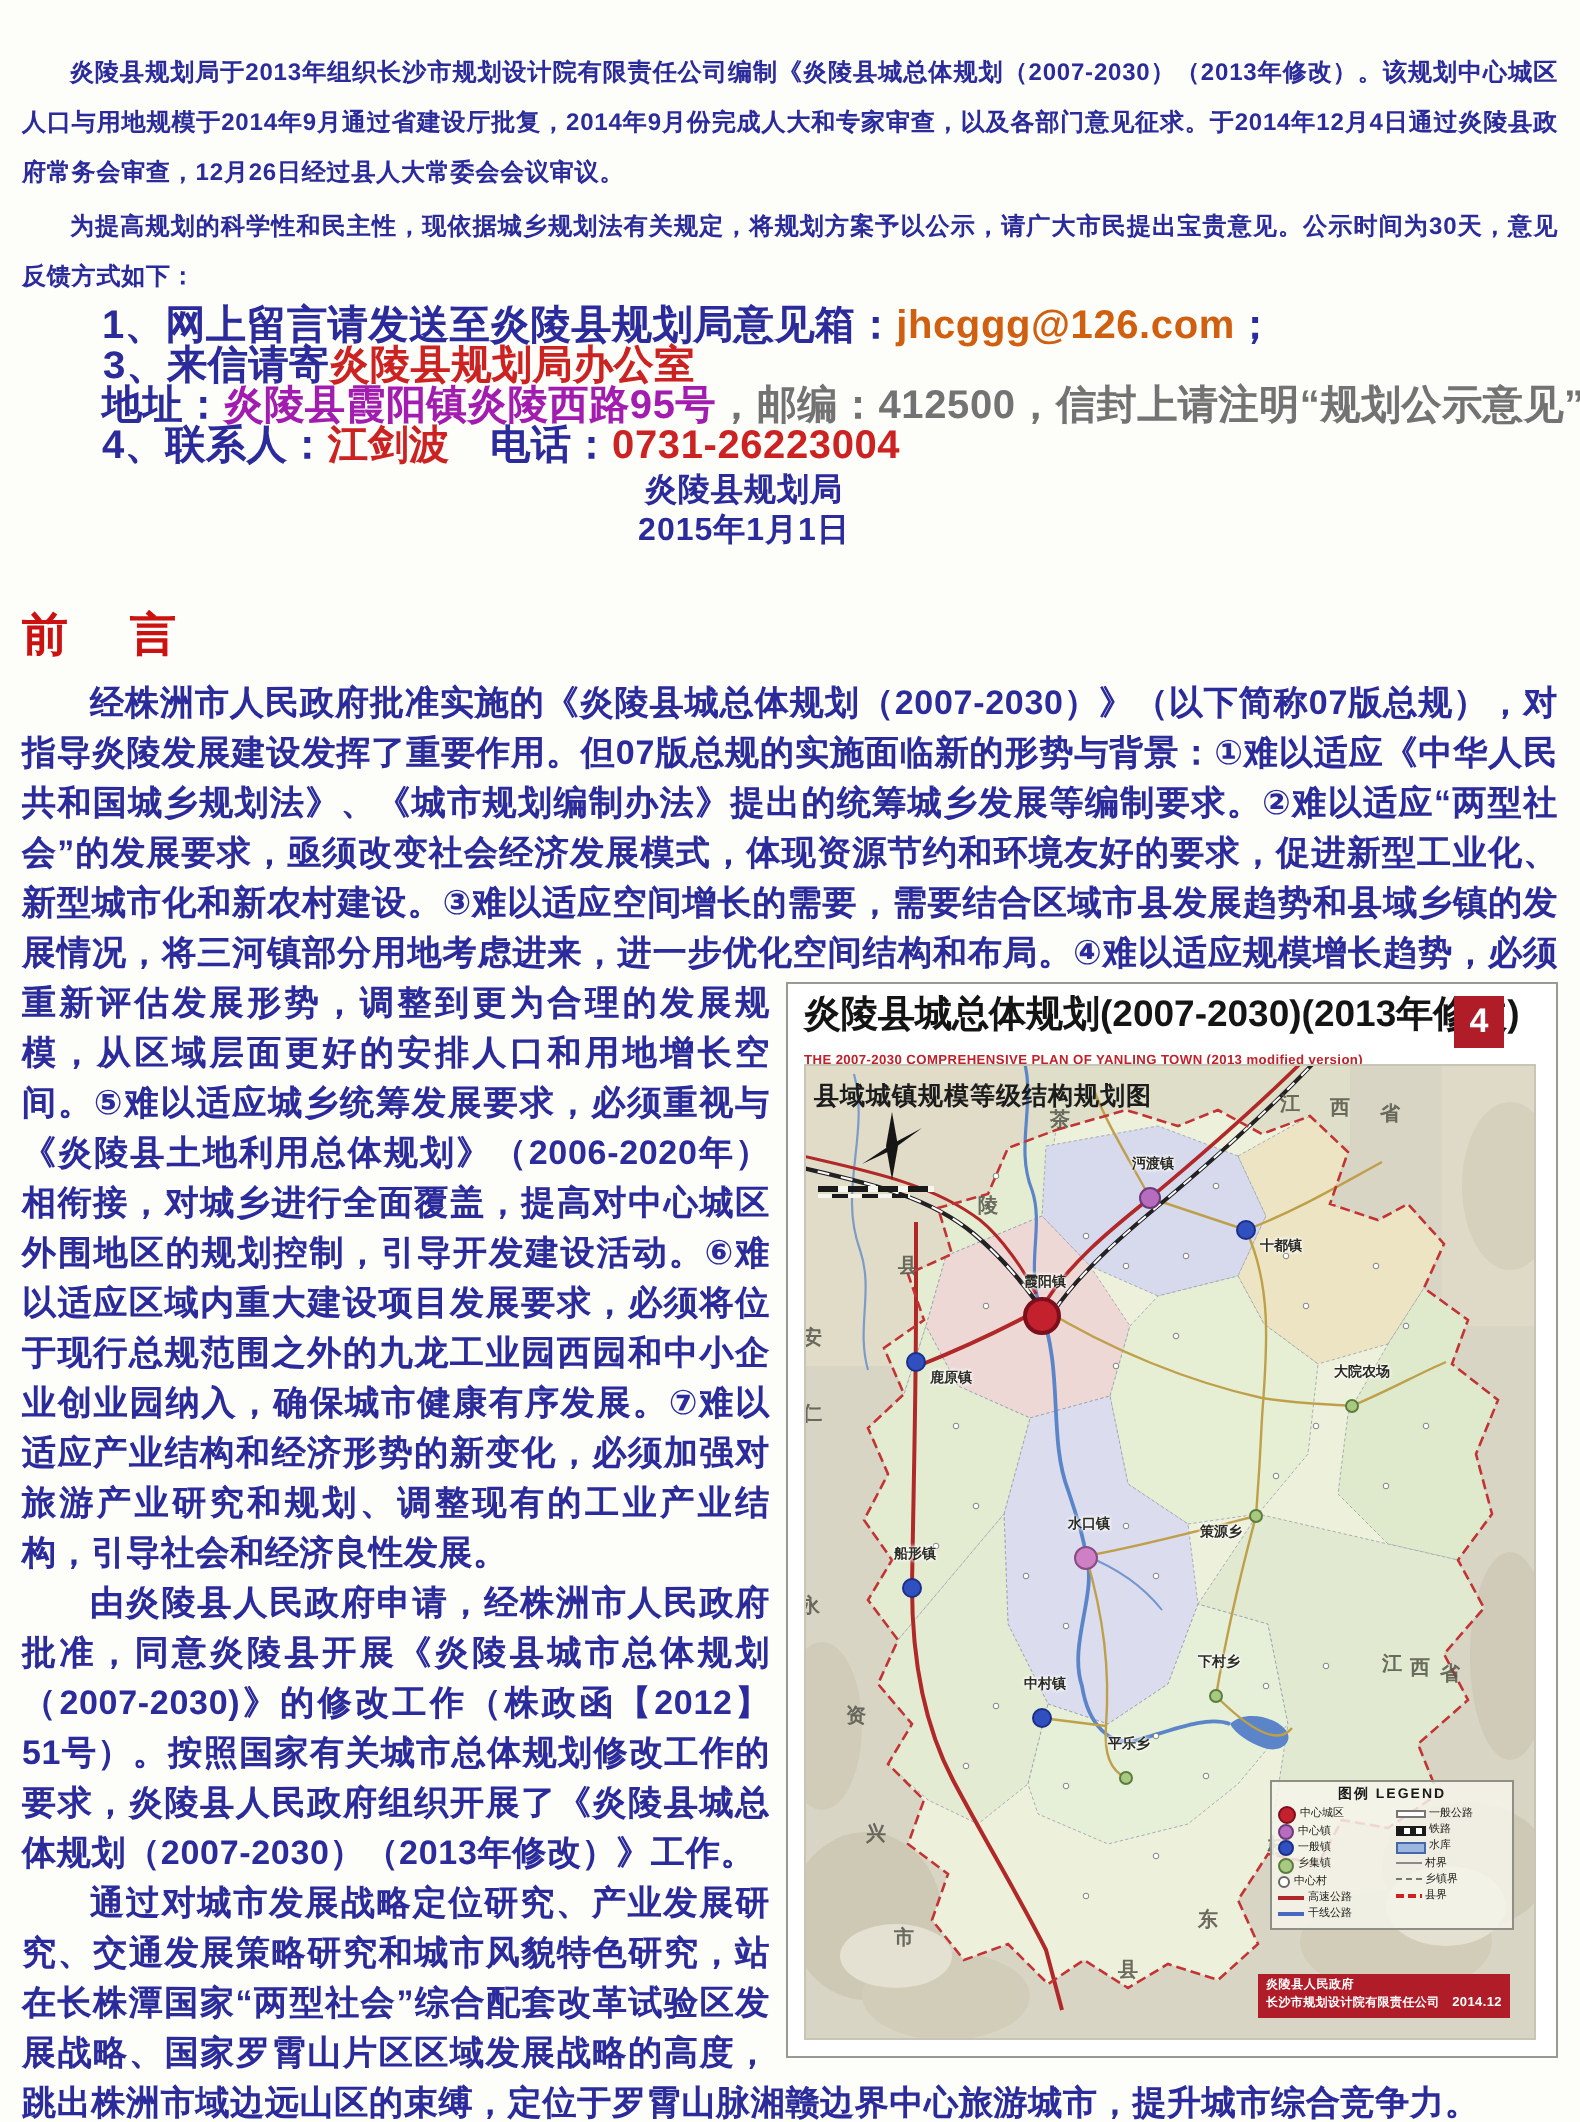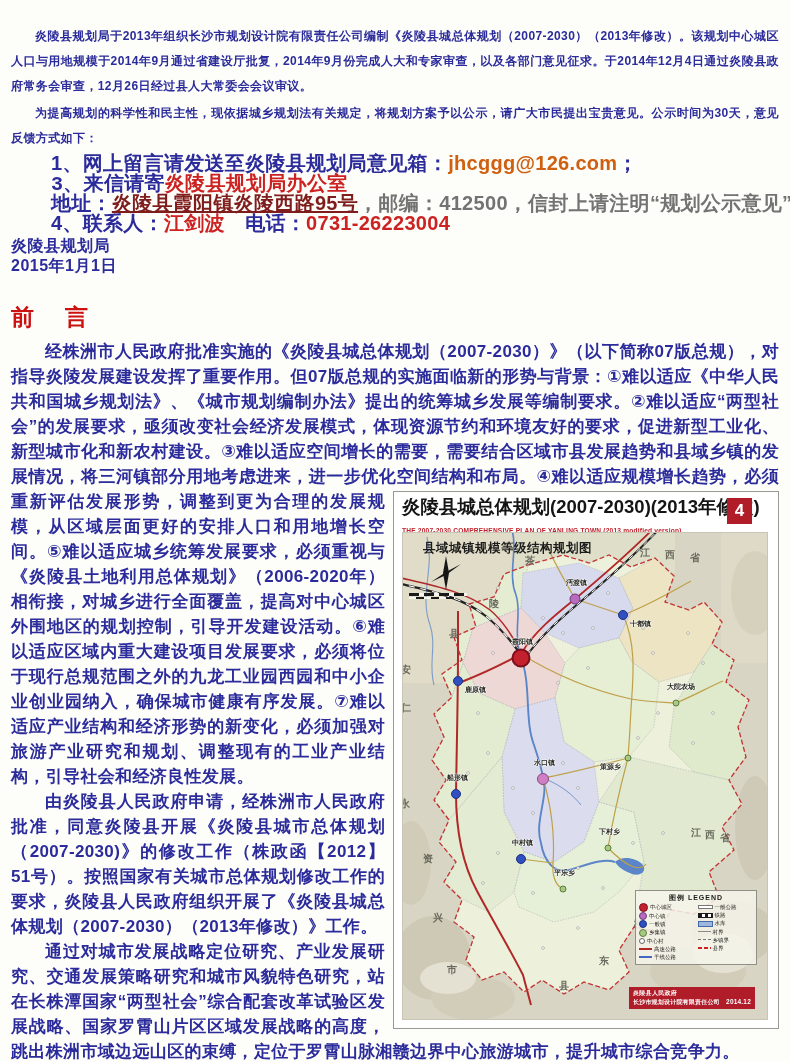--- a/index.html
+++ b/index.html
@@ -16,21 +16,21 @@
     text-align:justify;text-indent:2em;letter-spacing:.4px;margin:0 0 2px 0;
   }
   .contacts{margin-top:3px;}
   .contact-line{
     font-size:20px;line-height:19.5px;font-weight:bold;color:#2b2b9b;
     padding-left:2em;letter-spacing:.3px;white-space:nowrap;
   }
   .sig-block{margin-top:3px;}
   .sig{
     font-size:16px;line-height:20px;font-weight:bold;color:#2b2b9b;
-    text-align:left;padding-right:46px;letter-spacing:.5px;
+    text-align:center;padding-right:46px;letter-spacing:.5px;
   }
 
   
   .preface-title{
     margin:26px 0 6px 0;color:#cc1111;
     font-size:23px;font-weight:bold;letter-spacing:4px;
   }
   .pp{
     font-size:17px;line-height:25px;font-weight:bold;color:#2b2b9b;
     text-align:justify;text-indent:2em;letter-spacing:.35px;margin:0;
@@ -48,21 +48,21 @@
   .sheet-no{
     position:absolute;right:26px;top:6px;width:25px;height:26px;background:#b01c28;
     color:#fff;font-size:17px;font-weight:bold;text-align:center;line-height:26px;
   }
   .map-canvas{
     position:relative;margin:0 12px 6px 8px;height:486px;width:364px;
     background:#d9d5c4;overflow:hidden;border:1px solid #c9c5b6;box-sizing:content-box;
   }
   .map-canvas svg{position:absolute;left:0;top:0;}
   .map-name{
-    position:absolute;left:20px;top:3px;font-size:12.5px;font-weight:bold;color:#1c1c1c;
+    position:absolute;left:4px;top:3px;font-size:12.5px;font-weight:bold;color:#1c1c1c;
     letter-spacing:.5px;white-space:nowrap;z-index:5;
   }
   .compass{position:absolute;left:26px;top:22px;z-index:5;}
   .scalebar{position:absolute;left:6px;top:60px;width:58px;z-index:5;}
   .scalebar .bar{height:2.5px;background:repeating-linear-gradient(90deg,#1a1a1a 0 10px,#f6f5ee 10px 15px);}
   .scalebar .bar2{margin-top:1.5px;height:2px;background:repeating-linear-gradient(90deg,#f6f5ee 0 7px,#1a1a1a 7px 15px);width:46px;}
 
   .nc{position:absolute;font-size:10px;color:#55554a;z-index:4;font-weight:bold;opacity:.85;}
 
   .town{position:absolute;z-index:6;}
@@ -125,21 +125,21 @@
     <div class="para">为提高规划的科学性和民主性，现依据城乡规划法有关规定，将规划方案予以公示，请广大市民提出宝贵意见。公示时间为30天，意见反馈方式如下：</div>
 
     <div class="contacts">
       <div class="contact-line">
         <span style="color: rgb(43, 43, 155);">1、网上留言请发送至炎陵县规划局意见箱：</span><span style="color: rgb(208, 96, 16);">jhcggg@126.com</span><span style="color: rgb(43, 43, 155);">；</span>
       </div>
       <div class="contact-line">
         <span style="color: rgb(43, 43, 155); font-family: Liberation Mono, monospace;">3、来信请寄</span><span style="color: rgb(204, 34, 34);">炎陵县规划局办公室</span>
       </div>
       <div class="contact-line">
-        <span style="color: rgb(43, 43, 155);">地址：</span><span style="color: #7f1d1d; text-decoration: underline;">炎陵县霞阳镇炎陵西路95号</span><span style="color: #737373;">，邮编：412500，信封上请注明“规划公示意见”；</span>
+        <span style="color: rgb(43, 43, 155);">地址：</span><span style="color: #a21caf;">炎陵县霞阳镇炎陵西路95号</span><span style="color: #737373;">，邮编：412500，信封上请注明“规划公示意见”；</span>
       </div>
       <div class="contact-line">
         <span style="color: rgb(43, 43, 155);">4、联系人：</span><span style="color: rgb(204, 34, 34); margin-top: 33px;">江剑波</span><span style="color: rgb(43, 43, 155);">　电话：</span><span style="color: rgb(204, 34, 34);">0731-26223004</span>
       </div>
     </div>
 
     <div class="sig-block">
       <div class="sig">炎陵县规划局</div>
       <div class="sig">2015年1月1日</div>
     </div>

